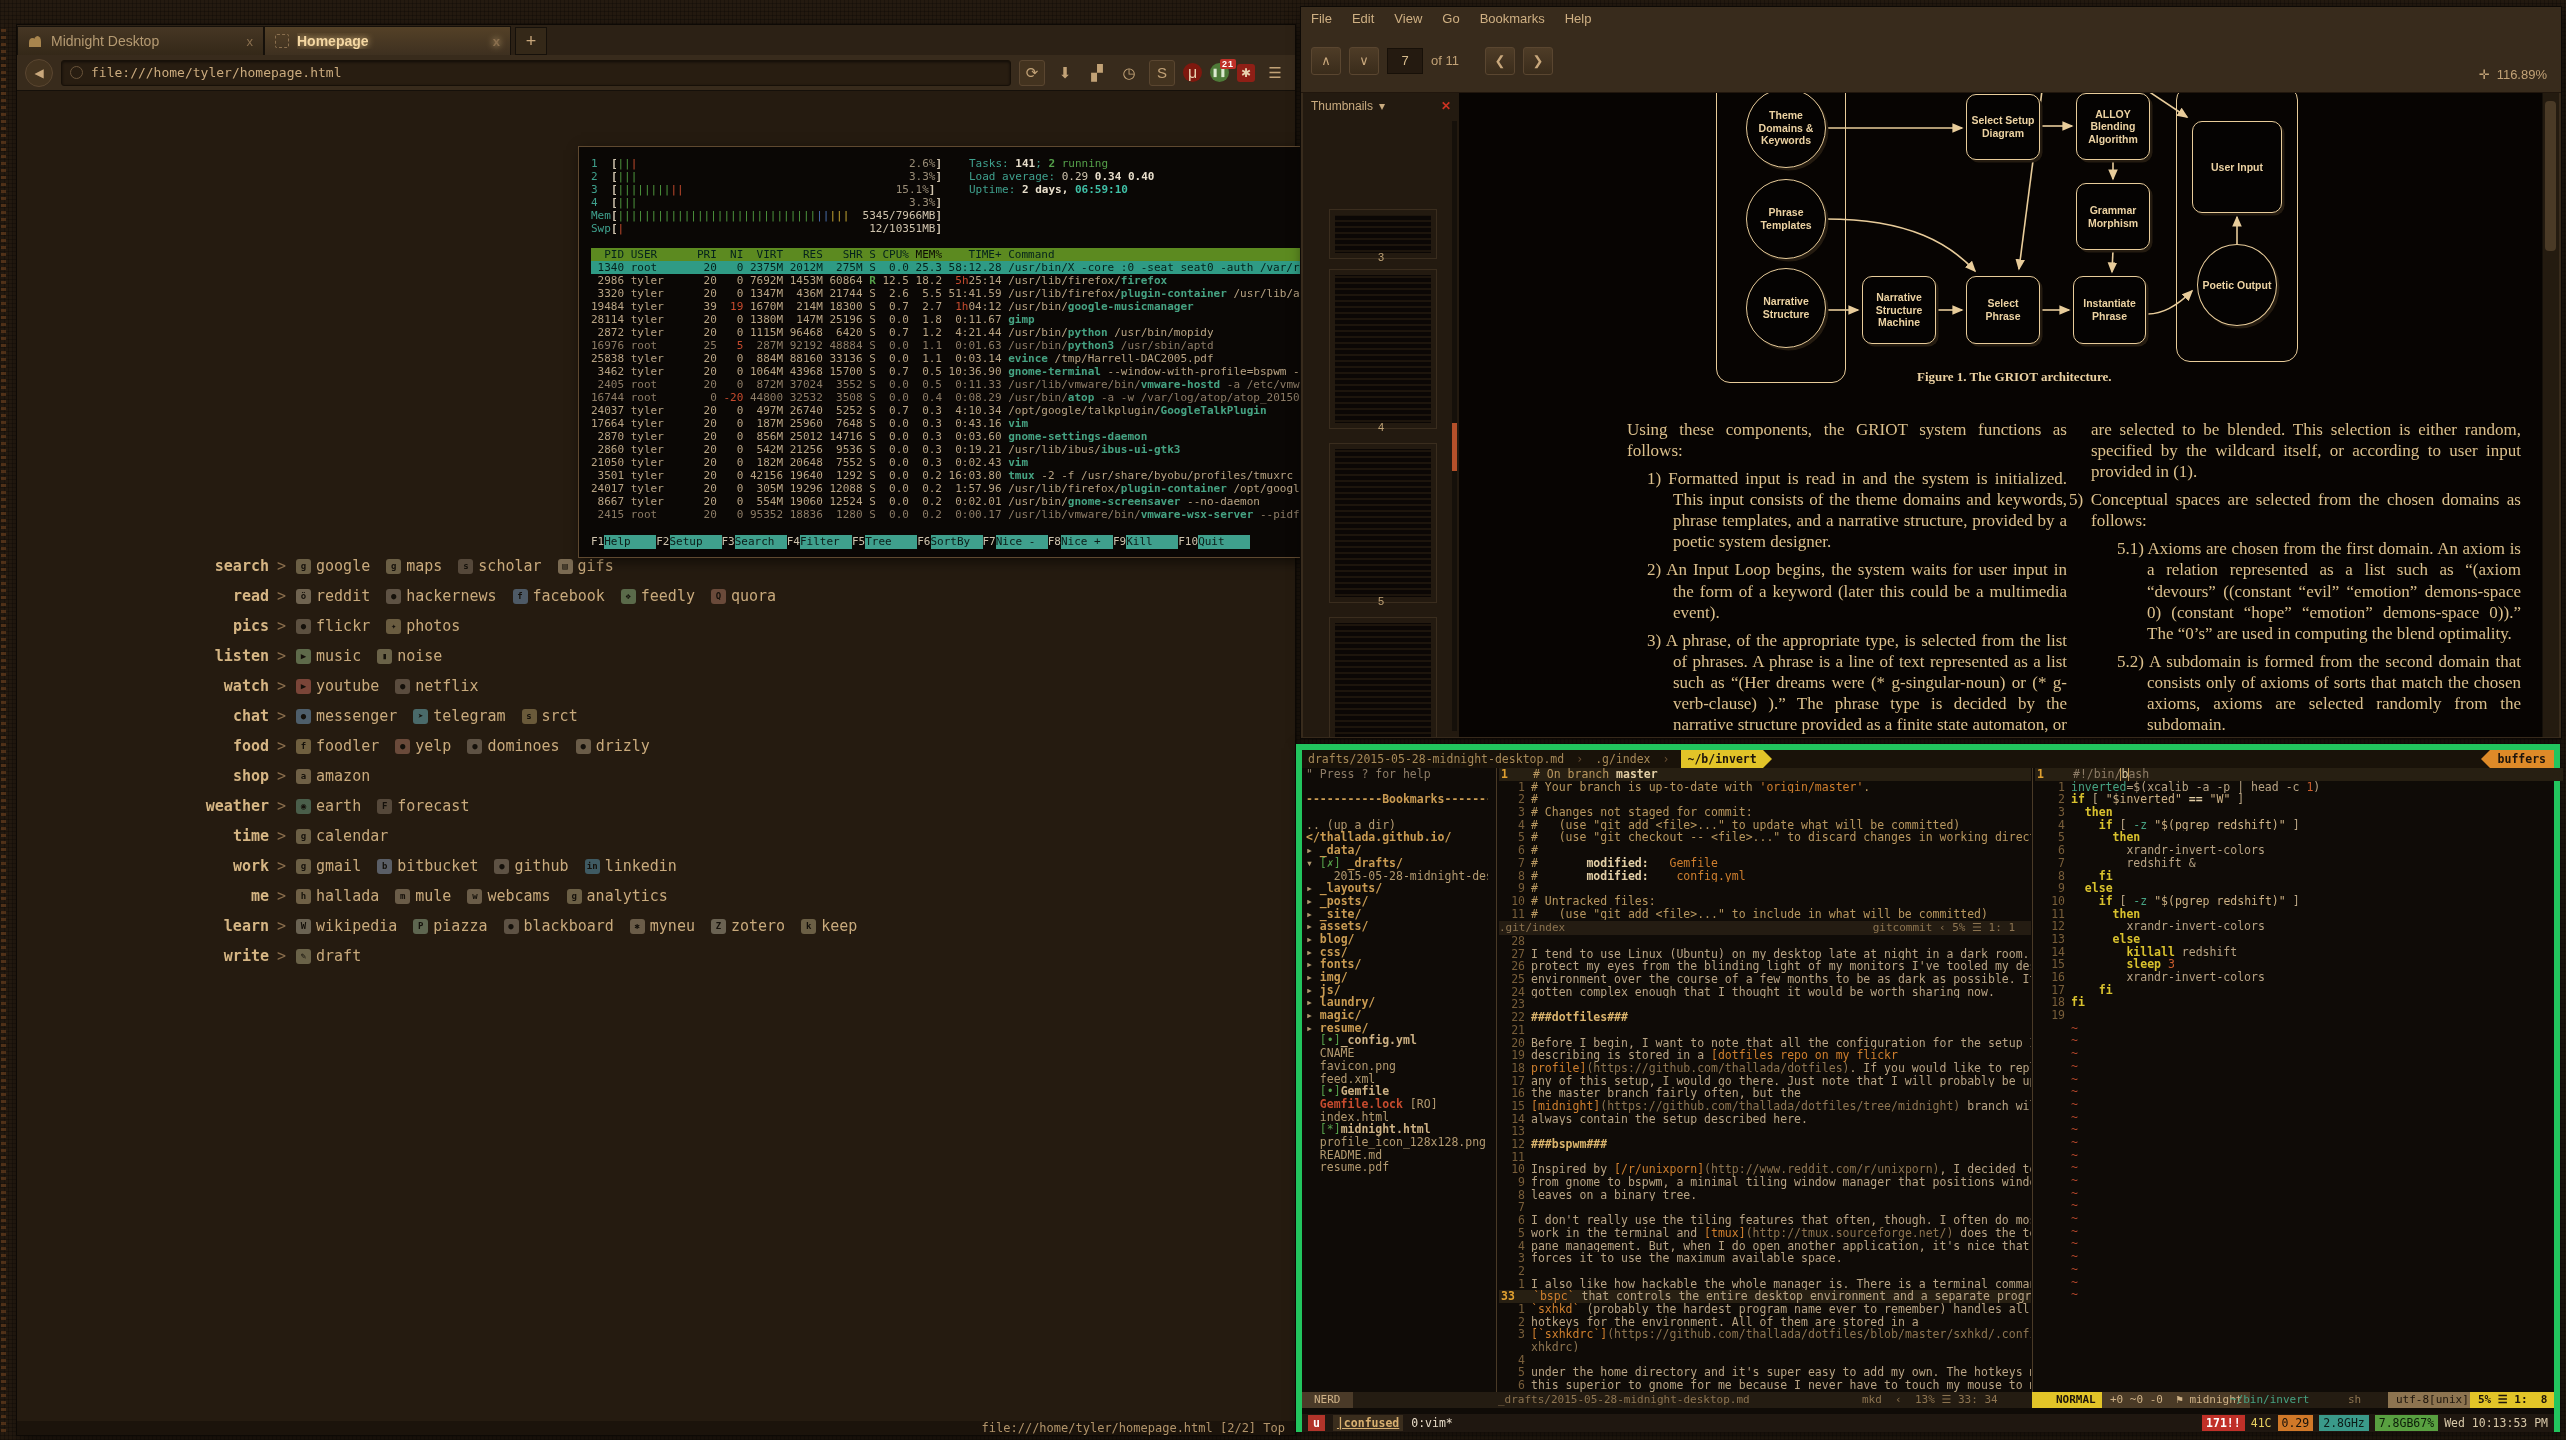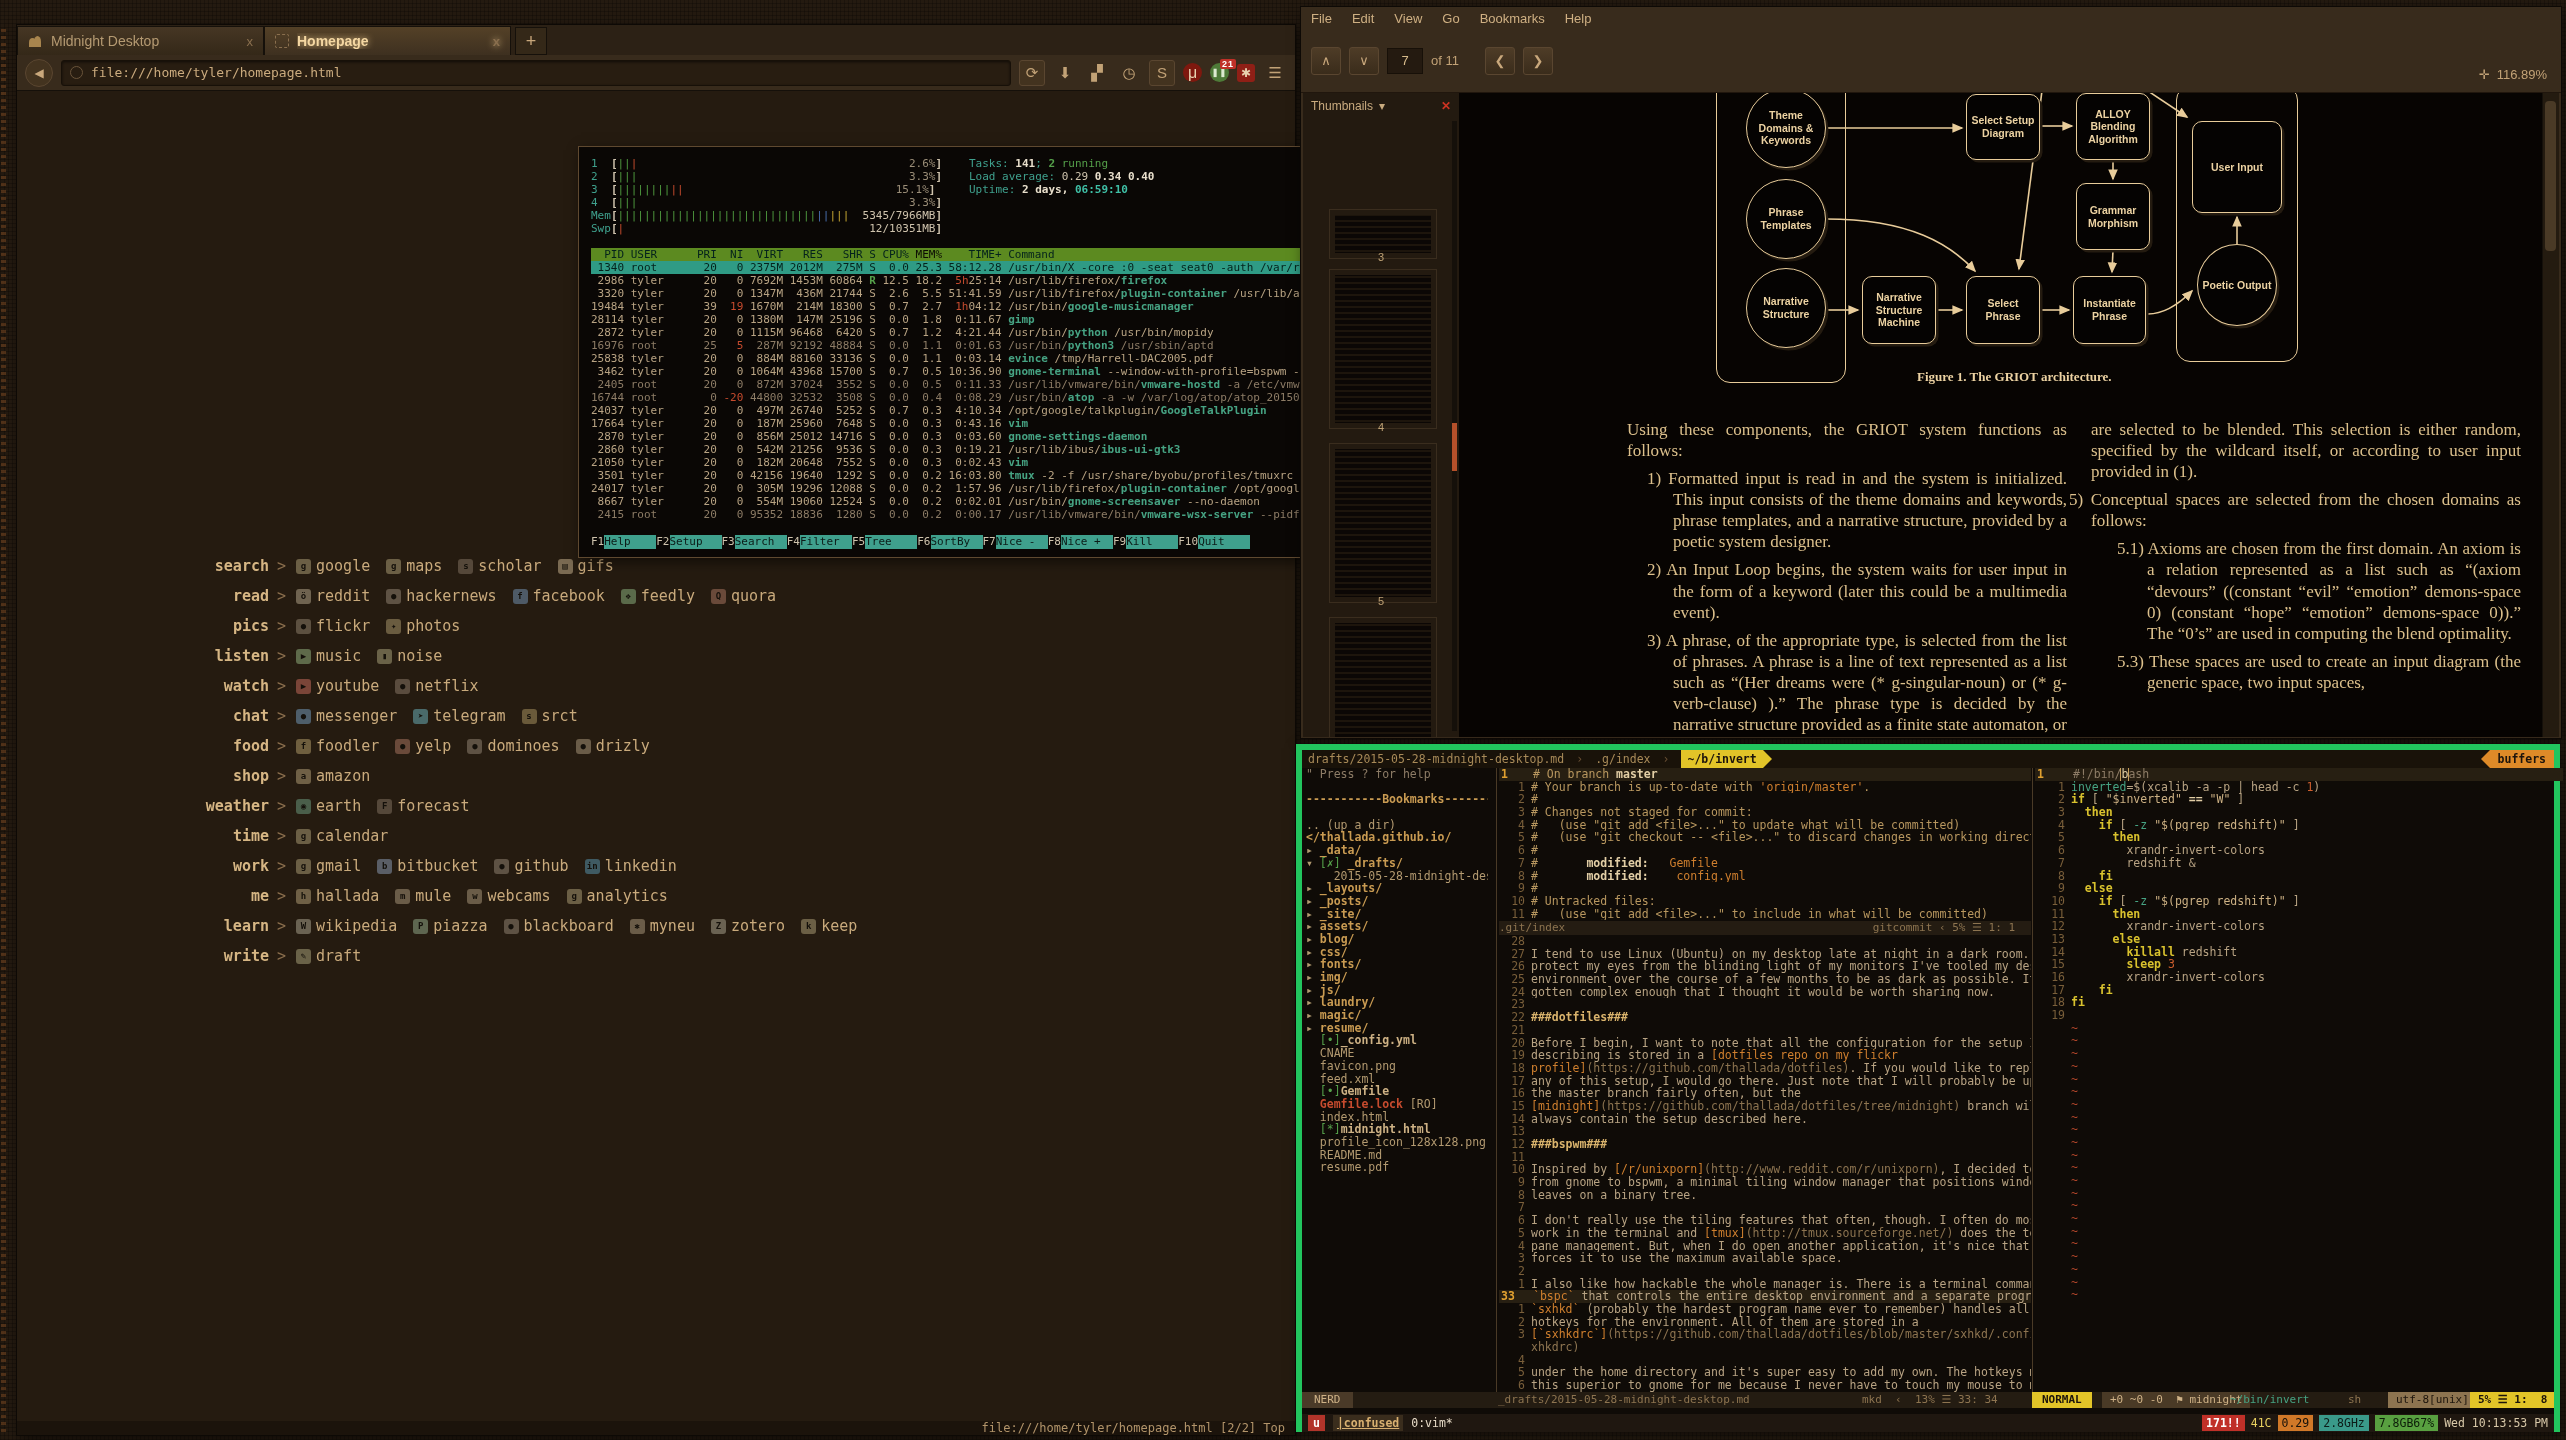--- a/index.html
+++ b/index.html
@@ -123,21 +123,21 @@
   #gitstatusrow{height:14px;line-height:14px;background:#241c12;color:#8d7450;font-size:11px;display:flex;}
   #gitstatusrow .right{margin-left:auto;padding-right:16px;}
   #mdbuf{height:457px;overflow:hidden;}
   #rightcol{position:absolute;left:730px;top:18px;width:528px;height:624px;border-left:1px solid #4a3a26;padding-left:2px;overflow:hidden;}
   #rightcol .vline .nr{width:30px;}
   #statusrow{position:absolute;left:0;top:642px;width:100%;height:16px;background:#241c12;font-size:11px;line-height:16px;}
   #statusrow span{position:absolute;white-space:pre;}
   #st-nerd{left:0;background:#4a3a28;color:#cfb287;padding:0 12px;}
   #st-mdfile{left:196px;color:#8d7450;}
   #st-mdinfo{left:560px;color:#8d7450;}
-  #st-mode{left:730px;background:#e2c428;color:#1c140c;font-weight:bold;padding:0 10px;}
+  #st-mode{left:730px;background:#e2c428;color:#1c140c;font-weight:bold;padding:0 24px;}
   #st-git{left:800px;background:#4a3a26;color:#cfb287;padding:0 8px;}
   #st-file{left:928px;color:#46a383;}
   #st-ft{left:1046px;color:#8d7450;}
   #st-enc{left:1086px;background:#8d7450;color:#1c140c;padding:0 8px;}
   #st-pos{left:1168px;background:#e2c428;color:#1c140c;font-weight:bold;padding:0 8px;right:0;}
   #byobu{position:absolute;left:0;top:664px;width:100%;height:18px;background:#1f1710;font-size:11.5px;line-height:16px;display:flex;align-items:center;gap:8px;padding:0 6px;box-sizing:border-box;}
   #by-logo{background:#b2342a;color:#fff;font-weight:bold;padding:0 5px;}
   #by-session{background:#3a2d1d;color:#d8b070;font-weight:bold;text-decoration:underline;padding:0 4px;}
   #by-win{color:#e8dcc8;}
   #byobu .right{margin-left:auto;display:flex;gap:6px;align-items:center;}
@@ -551,20 +551,21 @@
         <p class="p0">Using these components, the GRIOT system functions as follows:</p>
         <p class="li">1)   Formatted input is read in and the system is initialized.  This input consists of the theme domains and keywords, phrase templates, and a narrative structure, provided by a poetic system designer.</p>
         <p class="li">2)   An Input Loop begins, the system waits for user input in the form of a keyword (later this could be a multimedia event).</p>
         <p class="li">3)   A phrase, of the appropriate type, is selected from the list of phrases.  A phrase is a line of text represented as a list such as “(Her dreams were (* g-singular-noun) or (* g-verb-clause) ).”  The phrase type is decided by the narrative structure provided as a finite state automaton, or more generally a probabilistic pushdown automaton.</p>
         <p class="li">4)   The phrase selected in (2) is checked for wildcards of the following types:</p>
       </div>
     <div class="pdfcol" id="pdfcol2" style="left:790px;width:430px;">
         <p class="p0">are selected to be blended.  This selection is either random, specified by the wildcard itself, or according to user input provided in (1).</p>
         <p class="li5">5)  Conceptual spaces are selected from the chosen domains as follows:</p>
         <p class="li2">5.1) Axioms are chosen from the first domain. An axiom is a relation represented as a list such as “(axiom “devours” ((constant “evil” “emotion” demons-space 0) (constant “hope” “emotion” demons-space 0)).”  The “0’s” are used in computing the blend optimality.</p>
+        <p class="li2">5.2) A subdomain is formed from the second domain that consists only of axioms of sorts that match the chosen axioms, axioms are selected randomly from the subdomain.</p>
         <p class="li2">5.3) These spaces are used to create an input diagram (the generic space, two input spaces,</p>
       </div>
     <div id="pdfscroll">
         <div id="pdfscrollthumb"></div>
       </div>
   </div>
 </div>
 
 <div class="win" id="term">
   <div id="tabline">

